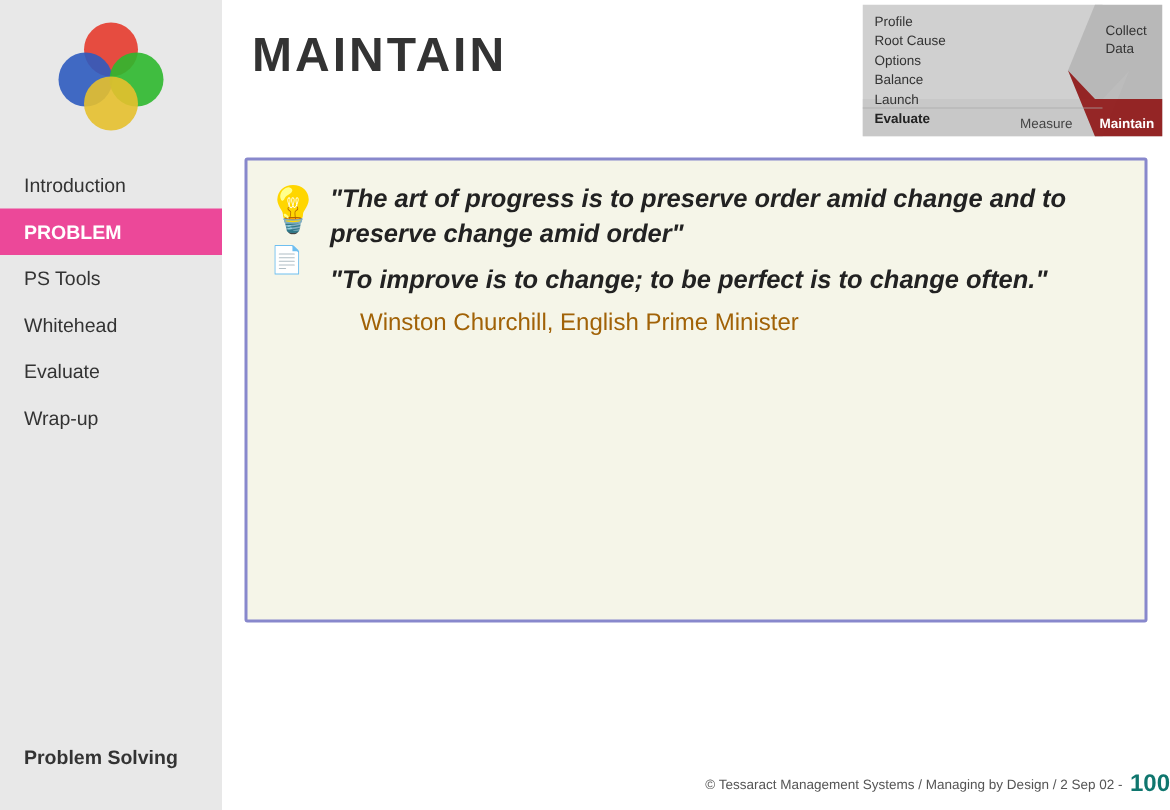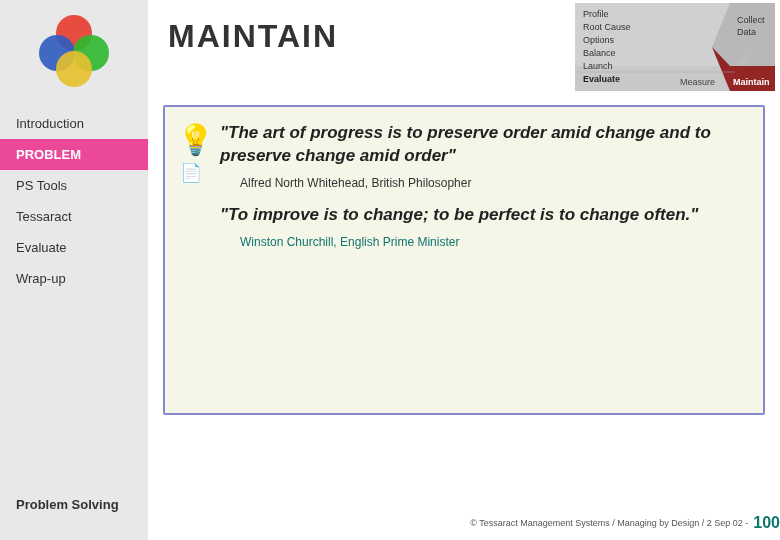--- a/index.html
+++ b/index.html
@@ -171,22 +171,22 @@
     .quote2 {
       font-size: 17px;
       font-style: italic;
       font-weight: bold;
       color: #222;
       line-height: 1.35;
       margin-bottom: 8px;
     }
 
     .attribution2 {
-      font-size: 12px;
-      color: #0f766e;
+      font-size: 16px;
+      color: #a16207;
       padding-left: 20px;
     }
 
     
     #footer {
       position: absolute;
       bottom: 8px;
       left: 148px;
       right: 0;
       display: flex;
@@ -224,21 +224,21 @@
       <div class="circle c-red"></div>
       <div class="circle c-blue"></div>
       <div class="circle c-green"></div>
       <div class="circle c-yellow"></div>
     </div>
   </div>
   <div id="sidebar-nav">
     <div class="nav-item">Introduction</div>
     <div class="nav-item problem">PROBLEM</div>
     <div class="nav-item">PS Tools</div>
-    <div class="nav-item">Tessaract</div>
+    <div class="nav-item">Whitehead</div>
     <div class="nav-item">Evaluate</div>
     <div class="nav-item">Wrap-up</div>
   </div>
   <div id="sidebar-bottom">Problem Solving</div>
 </div>
 
 <div class="sidebar-accent"></div>
 
 <div class="top-line"></div>
 
@@ -272,21 +272,20 @@
       <text x="158" y="82" font-size="9" fill="#fff" font-weight="bold">Maintain</text>
 
       <line x1="0" y1="69" x2="160" y2="69" stroke="#aaa" stroke-width="0.5"></line>
     </svg>
   </div>
 
   <div id="content-box">
     <div class="lightbulb">💡</div>
     <div class="doc-icon">📄</div>
     <div class="quote1">"The art of progress is to preserve order amid change and to preserve change amid order"</div>
-    <div class="attribution">Alfred North Whitehead, British Philosopher</div>
     <div class="quote2">"To improve is to change; to be perfect is to change often."</div>
     <div class="attribution2">Winston Churchill, English Prime Minister</div>
   </div>
 
 </div>
 
 <div id="footer">
   <span>© Tessaract Management Systems / Managing by Design / 2 Sep 02  -</span>
   <span class="footer-page">100</span>
 </div>

